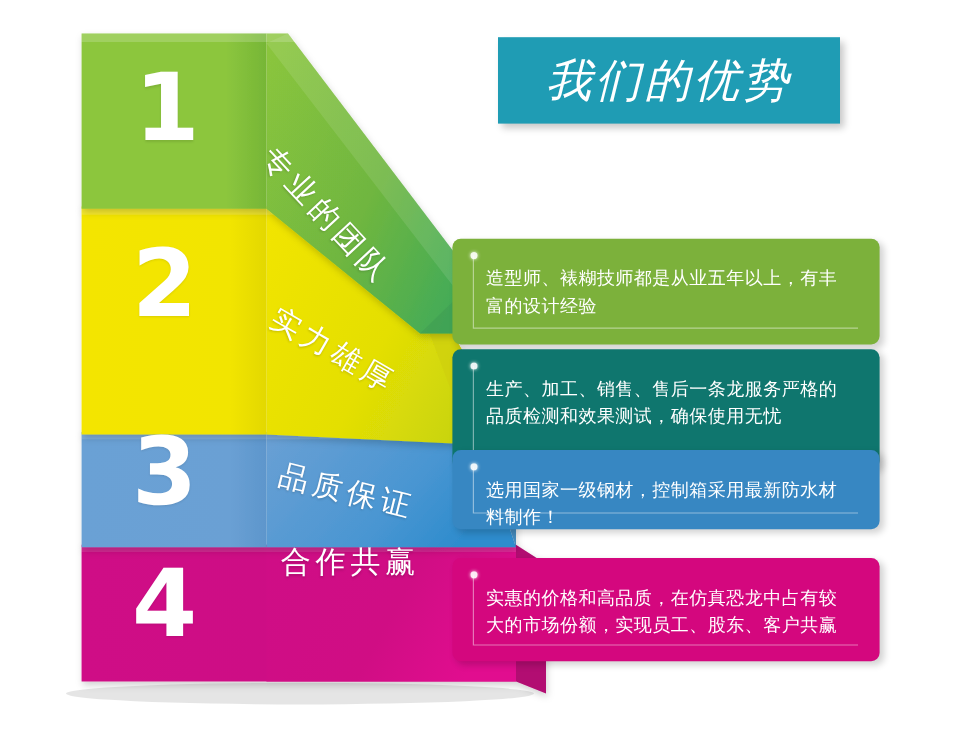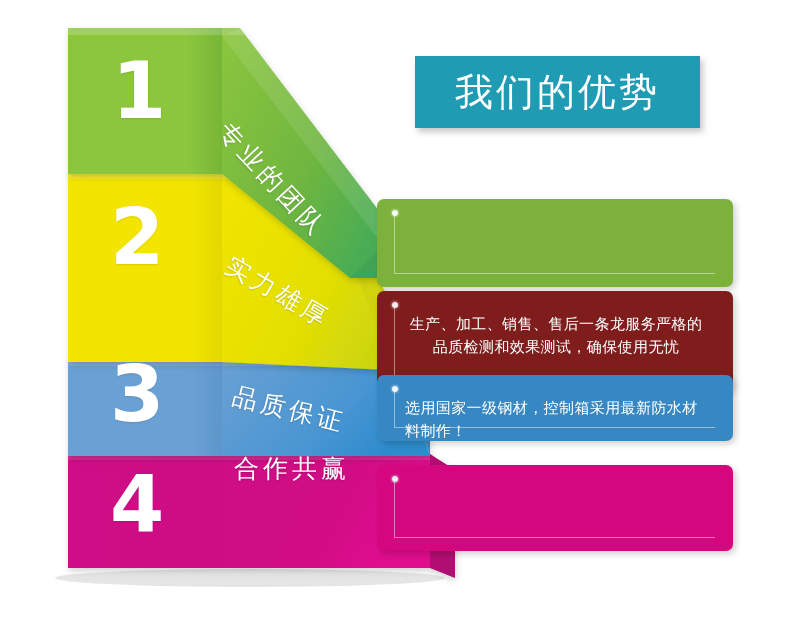--- a/index.html
+++ b/index.html
@@ -8,25 +8,25 @@
     background:#ffffff;
     font-family:"DejaVu Sans","Liberation Sans",sans-serif;
     overflow:hidden;
     position:relative;
   }
   #stage{position:absolute;left:0;top:0;width:800px;height:622px;}
 
   
   .title-banner{
     position:absolute;
-    left:415px;top:56px;
+    left:415px;top:31px;
     width:285px;height:72px;
     background:#1f9cb4;
     box-shadow:3px 4px 6px rgba(0,0,0,.22);
-    display:flex;align-items:center;justify-content:center;
+    display:flex;align-items:center;justify-content:center;font-style:italic;
   }
   .title-banner .title-text{
     color:#ffffff;
     font-size:38px;
     letter-spacing:3px;
     font-weight:400;
     line-height:1;
     white-space:nowrap;
   }
 
@@ -90,21 +90,21 @@
   }
   .panel-text{
     position:absolute;
     left:28px;right:26px;top:22px;
     color:#ffffff;
     font-size:15px;
     line-height:1.55;
     letter-spacing:.4px;
   }
   .p1{top:199px;height:88px;background:#7cb13b;}
-  .p2{top:291px;height:100px;background:#7f1d1d;text-align:center;}
+  .p2{top:291px;height:100px;background:#0f766e;}
   .p3{top:375px;height:66px;background:#3787c2;}
   .p4{top:465px;height:86px;background:#d4077e;}
   .p2 .panel-text{color:#ffffff;}
 </style>
 </head>
 <body>
 
 <div id="stage">
 
   <svg id="ribbon" viewBox="0 0 800 622">
@@ -202,35 +202,37 @@
 
   <div class="band-label label-1">专业的团队</div>
   <div class="band-label label-2">实力雄厚</div>
   <div class="band-label label-3">品质保证</div>
   <div class="band-label label-4">合作共赢</div>
 
   <div class="panel p1">
     <div class="panel-inner">
       <span class="panel-dot"></span>
     </div>
+    <div class="panel-text">造型师、裱糊技师都是从业五年以上，有丰富的设计经验</div>
   </div>
 
   <div class="panel p2">
     <div class="panel-inner">
       <span class="panel-dot"></span>
     </div>
     <div class="panel-text">生产、加工、销售、售后一条龙服务严格的品质检测和效果测试，确保使用无忧</div>
   </div>
 
   <div class="panel p3">
     <div class="panel-inner">
       <span class="panel-dot"></span>
     </div>
     <div class="panel-text">选用国家一级钢材，控制箱采用最新防水材料制作！</div>
   </div>
 
   <div class="panel p4">
     <div class="panel-inner">
       <span class="panel-dot"></span>
     </div>
+    <div class="panel-text">实惠的价格和高品质，在仿真恐龙中占有较大的市场份额，实现员工、股东、客户共赢</div>
   </div>
 
 </div>
 
 </body></html>

